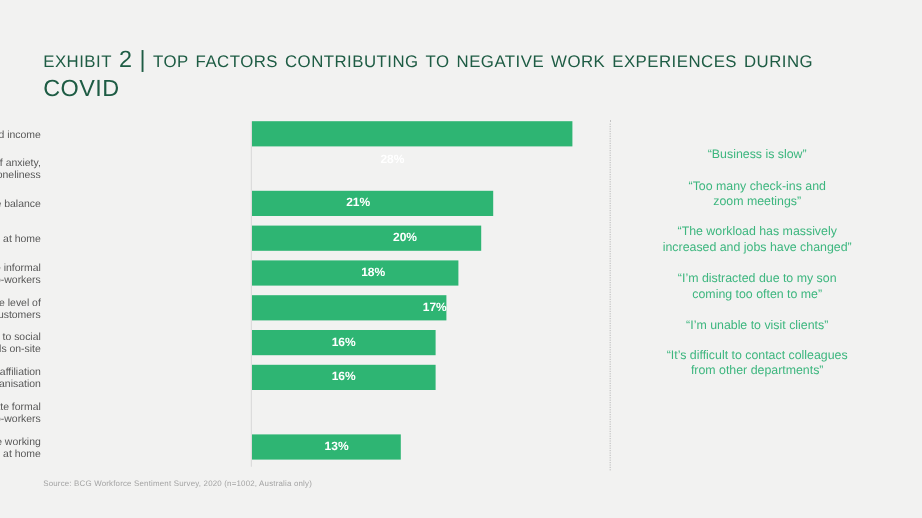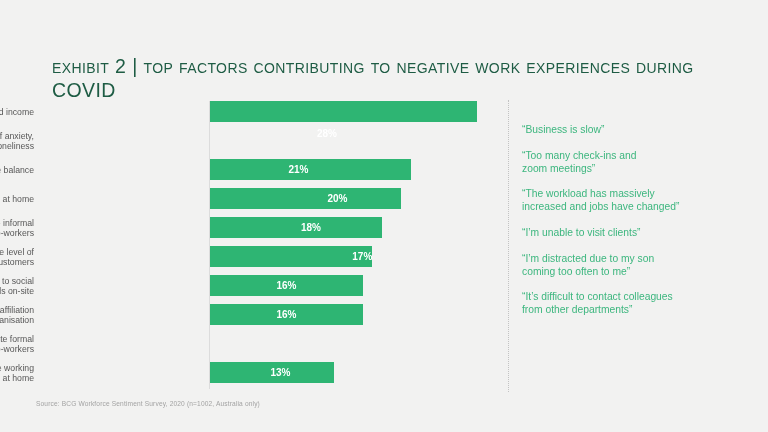--- a/index.html
+++ b/index.html
@@ -24,21 +24,21 @@
   }
   #chart-title {
     color: #1e5c44;
     font-family: "Liberation Sans", sans-serif;
     font-size: 19.5px;
     font-weight: 400;
     font-variant: small-caps;
     text-transform: lowercase;
     letter-spacing: 0.4px;
     line-height: 24px;
-    margin: 16px;
+    margin: 0;
   }
   #chart-title .cap {
     text-transform: uppercase;
     font-variant: normal;
   }
 
   
   #chart-area {
     position: absolute;
     left: 36px;
@@ -114,20 +114,21 @@
     left: 522px;
     top: 124px;
     width: 218px;
   }
   .quote {
     color: #3cb67e;
     font-size: 10.3px;
     line-height: 12.8px;
     margin-bottom: 13px;
     white-space: pre-line;
+    text-align: center;
   }
 
   
   #source-note {
     position: absolute;
     left: 36px;
     top: 400px;
     color: #a3a3a3;
     font-size: 6.6px;
     letter-spacing: 0.15px;
@@ -220,20 +221,20 @@
   </div>
 
 <div id="panel-divider"></div>
 
 <div id="quotes-panel">
     <div class="quote">“Business is slow”</div>
     <div class="quote">“Too many check-ins and
 zoom meetings”</div>
     <div class="quote">“The workload has massively
 increased and jobs have changed”</div>
-    <div class="quote">“I’m unable to visit clients”</div>
     <div class="quote">“I’m distracted due to my son
 coming too often to me”</div>
+    <div class="quote">“I’m unable to visit clients”</div>
     <div class="quote">“It’s difficult to contact colleagues
 from other departments”</div>
   </div>
 
 <div id="source-note">Source: BCG Workforce Sentiment Survey, 2020 (n=1002, Australia only)</div>
 
 </body></html>

